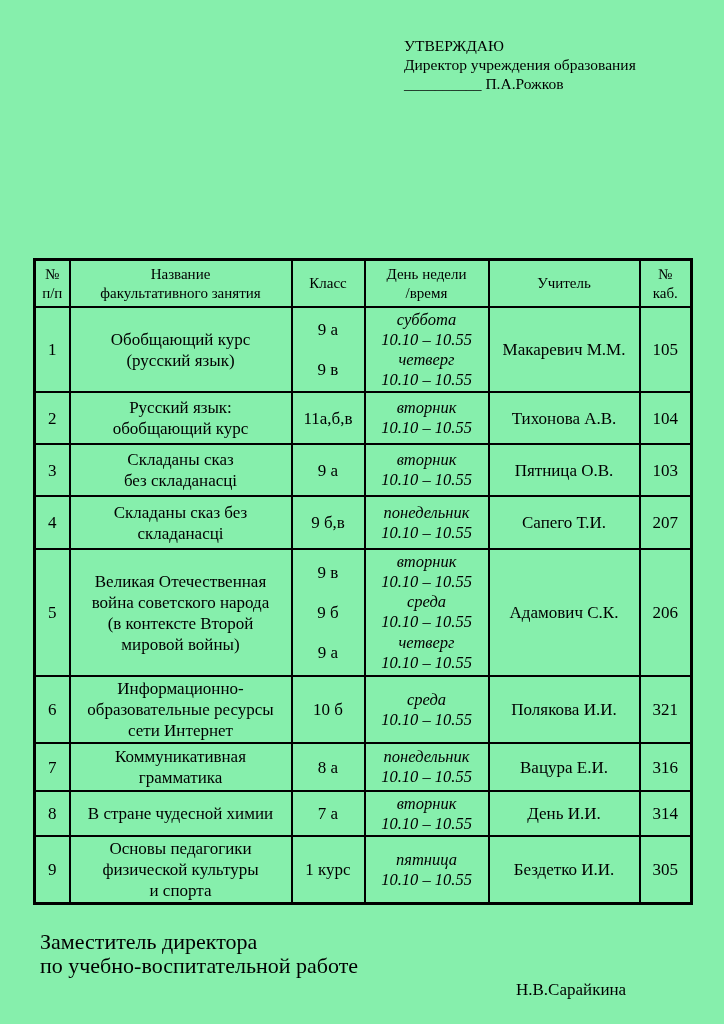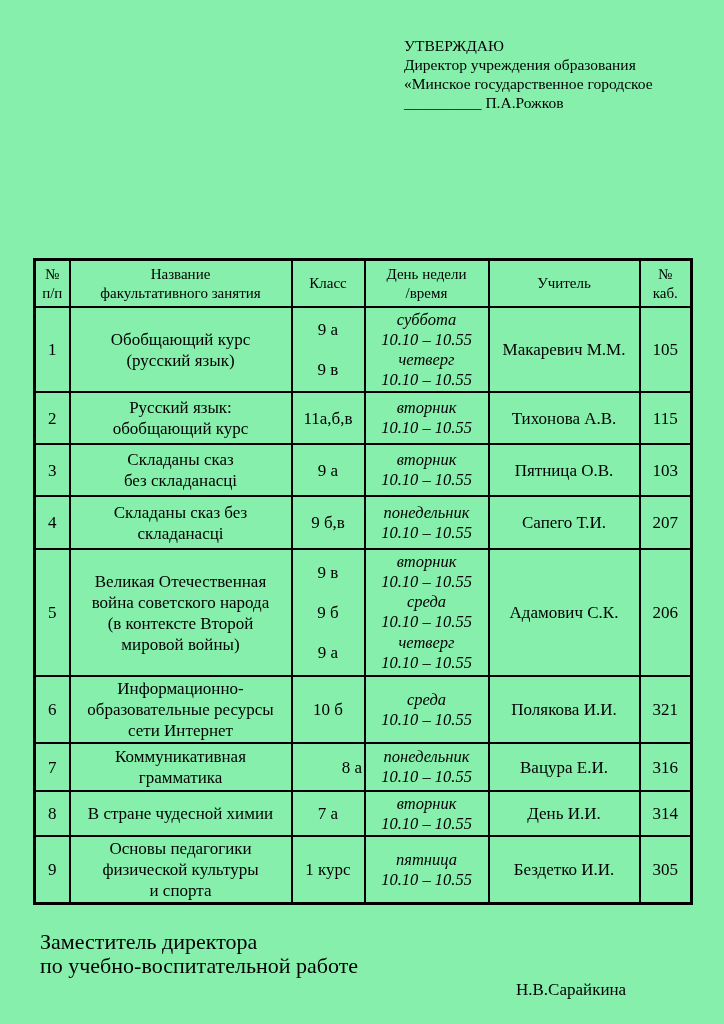--- a/index.html
+++ b/index.html
@@ -64,21 +64,20 @@
   }
 </style>
 </head>
 <body>
 
 <div class="page">
 
   <div class="approval">
     <div>УТВЕРЖДАЮ</div>
     <div>Директор учреждения образования</div>
-    <div>«Минское государственное городское</div>
     <div>__________ П.А.Рожков</div>
   </div>
 
 
   <table class="schedule">
     <colgroup>
       <col style="width:35px">
       <col style="width:222px">
       <col style="width:73px">
       <col style="width:124px">
@@ -136,21 +135,21 @@
           </td>
           <td>
             <div class="fill" style="height: 46px;">
               <div class="sched-entry">
                 <div class="sched-day">вторник</div>
                 <div class="sched-time">10.10 – 10.55</div>
               </div>
             </div>
           </td>
           <td>Тихонова А.В.</td>
-          <td>115</td>
+          <td>104</td>
         </tr>
         <tr style="height: 52px;">
           <td>3</td>
           <td class="name-cell">Складаны сказ
 без складанасці</td>
           <td>
             <div class="fill" style="height: 46px;">
               <div>9 а</div>
             </div>
           </td>
@@ -236,21 +235,21 @@
             </div>
           </td>
           <td>Полякова И.И.</td>
           <td>321</td>
         </tr>
         <tr style="height: 48px;">
           <td>7</td>
           <td class="name-cell">Коммуникативная
 грамматика</td>
           <td>
-            <div class="fill" style="height: 42px; padding-left: 24px;">
+            <div class="fill" style="height: 42px;">
               <div>8 а</div>
             </div>
           </td>
           <td>
             <div class="fill" style="height: 42px;">
               <div class="sched-entry">
                 <div class="sched-day">понедельник</div>
                 <div class="sched-time">10.10 – 10.55</div>
               </div>
             </div>

